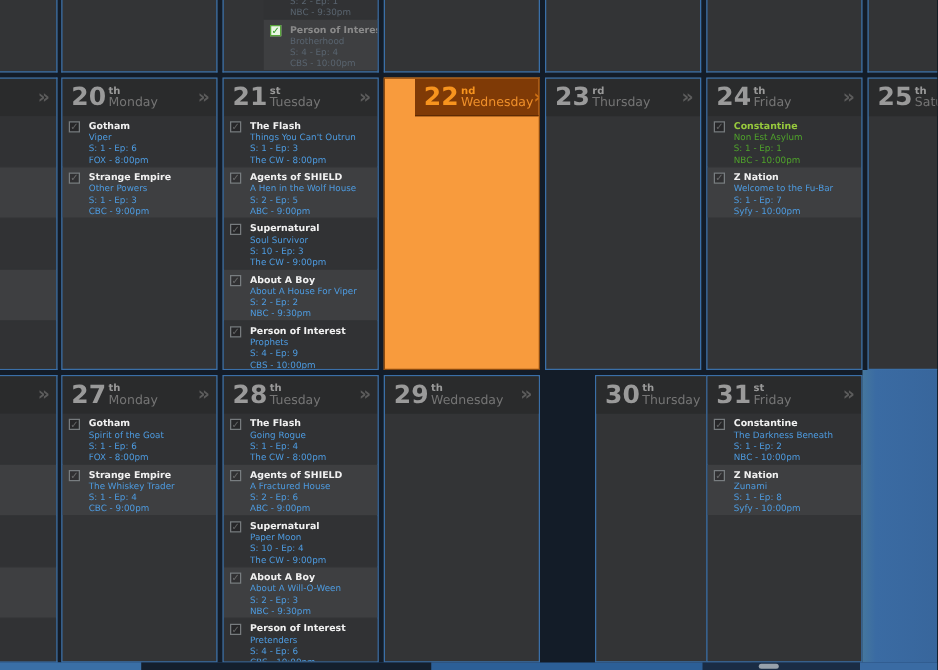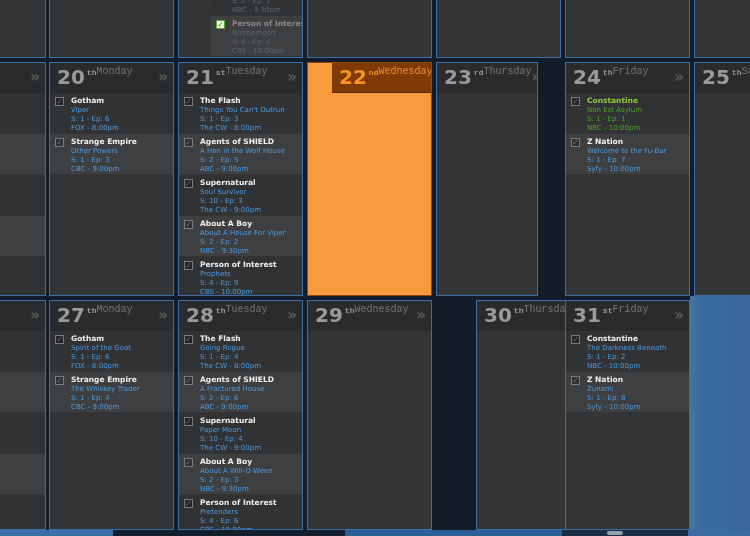--- a/index.html
+++ b/index.html
@@ -8,21 +8,21 @@
     font-family:"DejaVu Sans",sans-serif;
     -webkit-font-smoothing:antialiased;}
   .row{position:absolute;left:0;width:750px;}
   .cell{position:absolute;top:0;box-sizing:border-box;background:var(--cell-bg);
     border:1px solid var(--border-blue);overflow:hidden;}
   .cell.stub{border-left:none;}
   .prev .cell{border-top:none;}
   .day-header{height:30px;box-sizing:border-box;background:var(--header-bg);
     display:flex;align-items:flex-start;padding:3px 6px 0 7px;}
   .day-num{font-size:20px;line-height:23px;font-weight:bold;color:var(--day-number);}
-  .day-side{display:flex;flex-direction:row;margin-left:2px;font-family:Liberation Mono, monospace;}
+  .day-side{display:flex;flex-direction:column;margin-left:2px;}
   .day-suffix{font-size:8px;line-height:9px;font-weight:bold;color:var(--day-number);margin-top:2px;}
   .day-name{font-size:10px;line-height:11px;color:var(--day-name);}
   .chev{margin-left:auto;font-size:15px;line-height:22px;font-weight:bold;
     color:var(--chevron);letter-spacing:-1px;}
   .day-body{position:relative;}
   .entry{position:relative;height:40px;margin-bottom:1px;background:var(--entry-dark);
     overflow:hidden;}
   .entry.alt{background:var(--entry-light);}
   .cb{position:absolute;left:5px;top:4px;width:9px;height:9px;box-sizing:border-box;
     border:1px solid #7f8487;background:rgba(0,0,0,0.25);color:rgba(255,255,255,0.30);
@@ -202,21 +202,21 @@
         <div class="day-header">
           <span class="day-num">22</span>
           <span class="day-side">
             <span class="day-suffix">nd</span>
             <span class="day-name">Wednesday</span>
           </span>
           <span class="chev">»</span>
         </div>
         <div class="day-body"></div>
       </div>
-      <div class="cell" style="left: 436px; width: 102px; height: 100%; text-align: center;">
+      <div class="cell" style="left: 436px; width: 125px; height: 100%;">
         <div class="day-header">
           <span class="day-num">23</span>
           <span class="day-side">
             <span class="day-suffix">rd</span>
             <span class="day-name">Thursday</span>
           </span>
           <span class="chev">»</span>
         </div>
         <div class="day-body"></div>
       </div>

